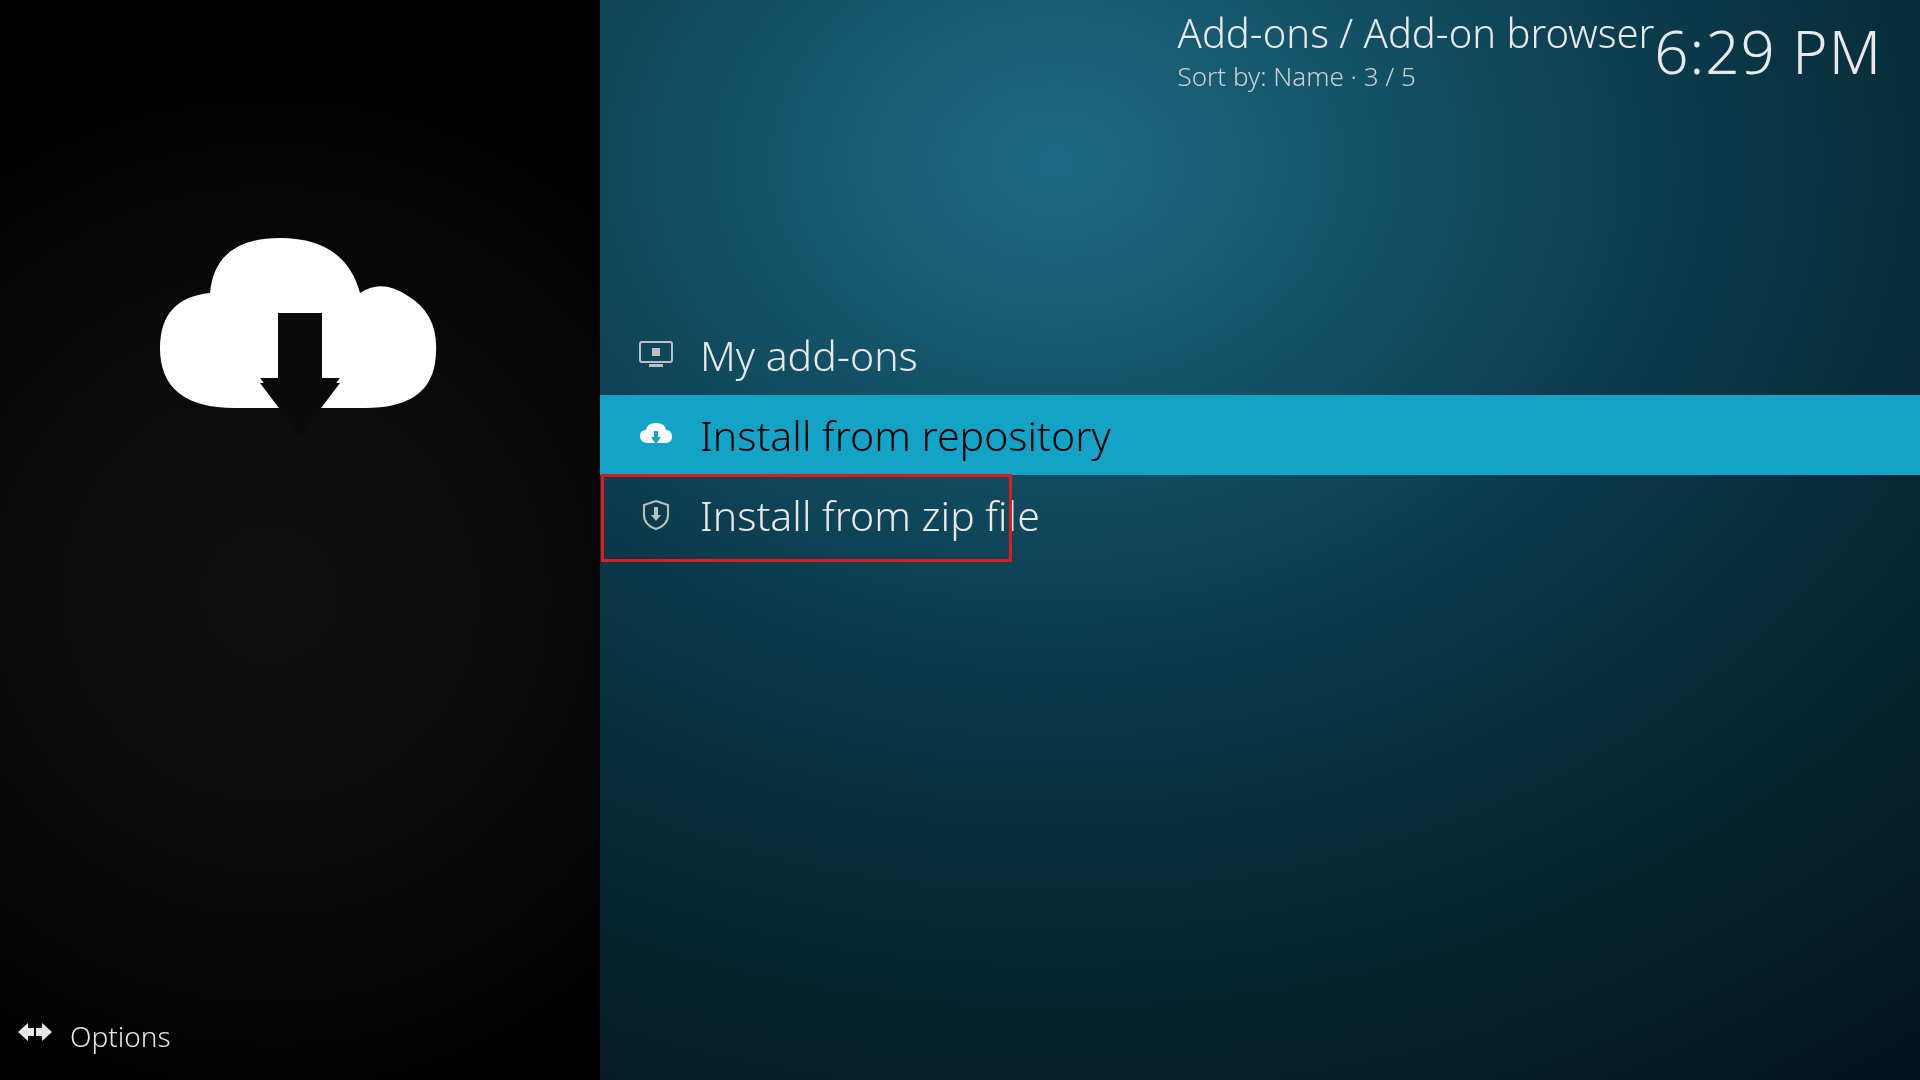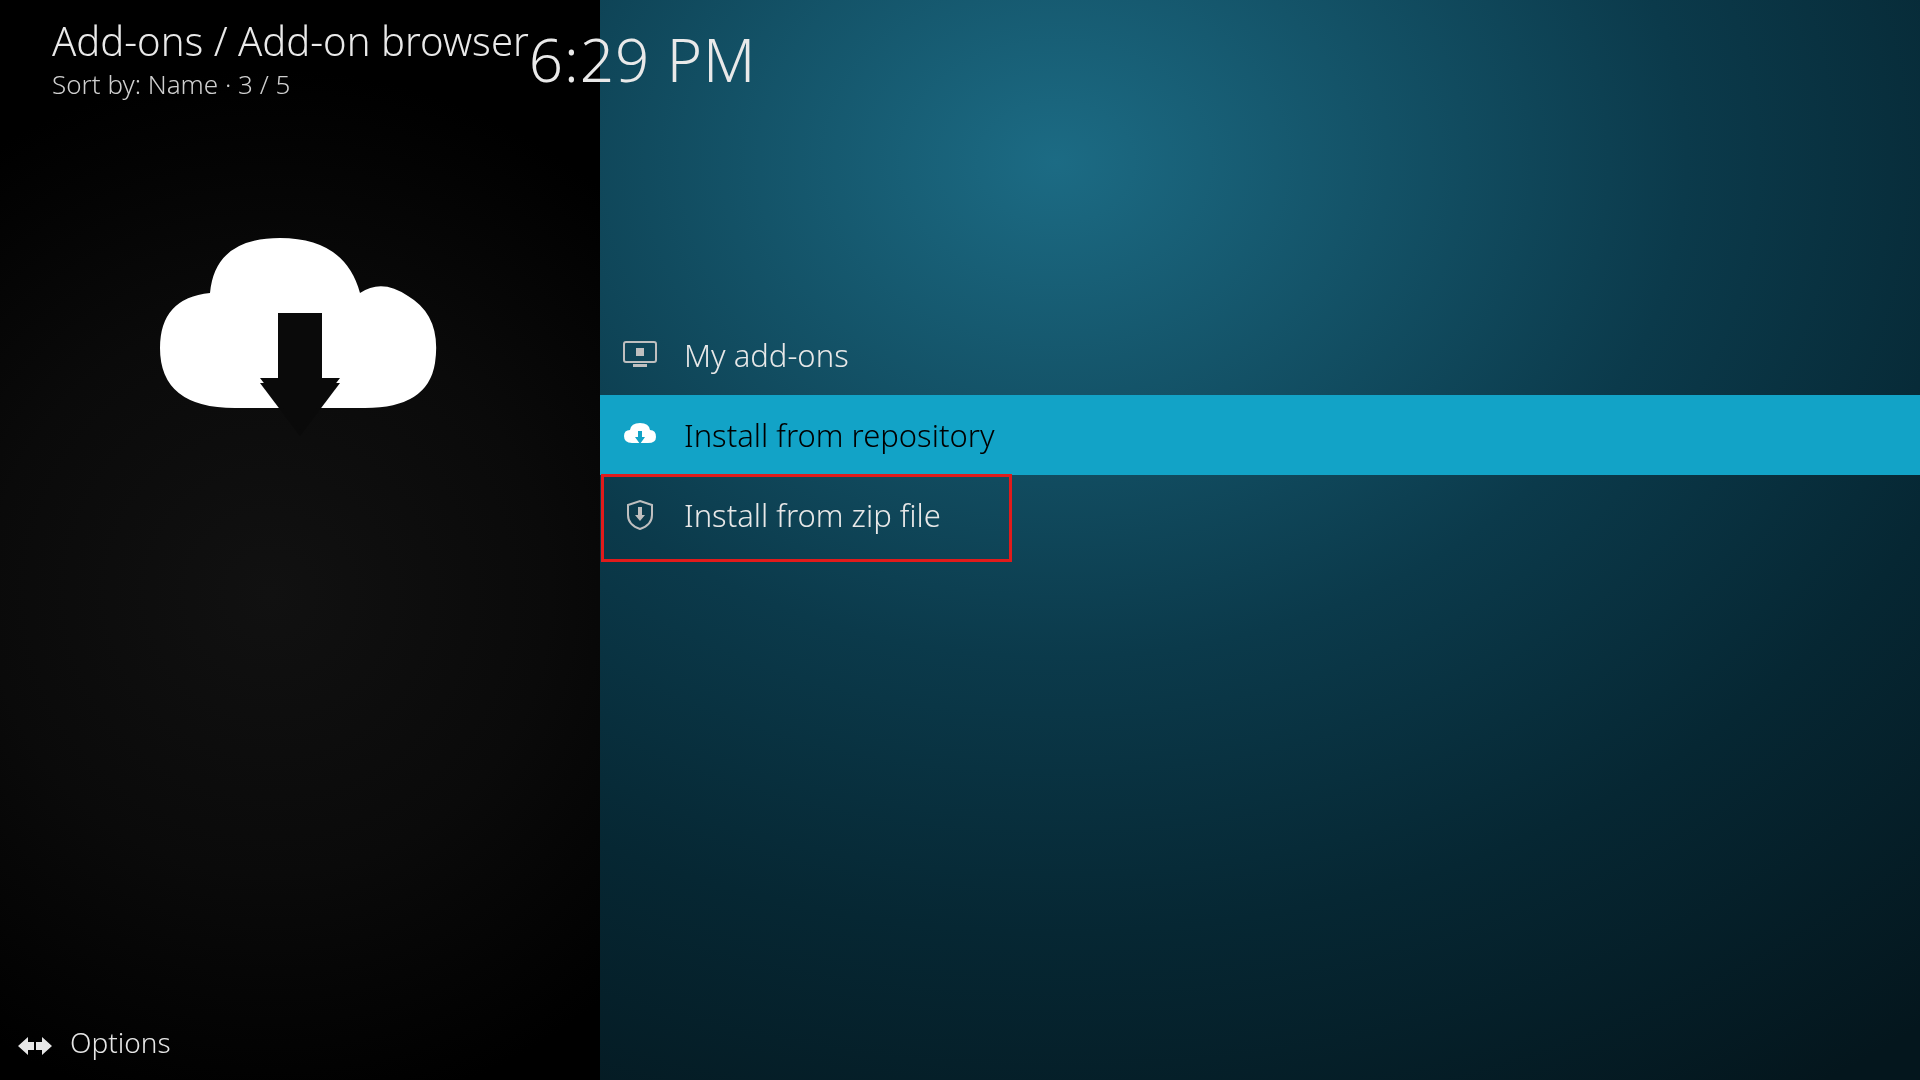--- a/index.html
+++ b/index.html
@@ -26,28 +26,27 @@
     position: absolute;
     left: 0; top: 0; bottom: 0;
     width: 600px;
     background: radial-gradient(ellipse 700px 700px at 45% 55%, #111111 0%, #0a0a0a 40%, #000 75%);
   }
 
   
   .header {
     position: absolute;
     top: 12px;
-    left: 52px;
+    left: 38px;
     right: 38px;
     display: flex;
-    justify-content: flex-start;
+    justify-content: flex-end;
     align-items: flex-start;
     color: #e9e9e9;
     z-index: 5;
-    margin-top: 8px;
   }
   .breadcrumb {
     font-size: 40px;
     line-height: 1.05;
     font-weight: 300;
   }
   .sortline {
     font-size: 26px;
     color: #cfcfcf;
     margin-top: 4px;
@@ -70,22 +69,22 @@
   .menu {
     position: absolute;
     left: 600px;
     right: 0;
     top: 315px;
   }
   .item {
     display: flex;
     align-items: center;
     height: 80px;
-    padding-left: 12px;
-    font-size: 31px;
+    padding-left: 28px;
+    font-size: 41px;
     color: #e8e8e8;
   }
   .item .icon-slot {
     width: 56px;
     display: flex;
     justify-content: center;
     align-items: center;
   }
   .item .label {
     margin-left: 16px;
@@ -98,24 +97,24 @@
   .annotate {
     position: absolute;
     border: 3px solid #e11b1b;
     pointer-events: none;
     z-index: 20;
   }
 
   
   .footer {
     position: absolute;
-    bottom: 19px;
+    bottom: 25px;
     left: 18px;
     display: flex;
-    align-items: flex-end;
+    align-items: flex-start;
     color: #e6e6e6;
   }
   .footer .label {
     font-size: 28px;
     margin-left: 18px;
   }
 
   svg { display: block; }
 </style>
 </head>

